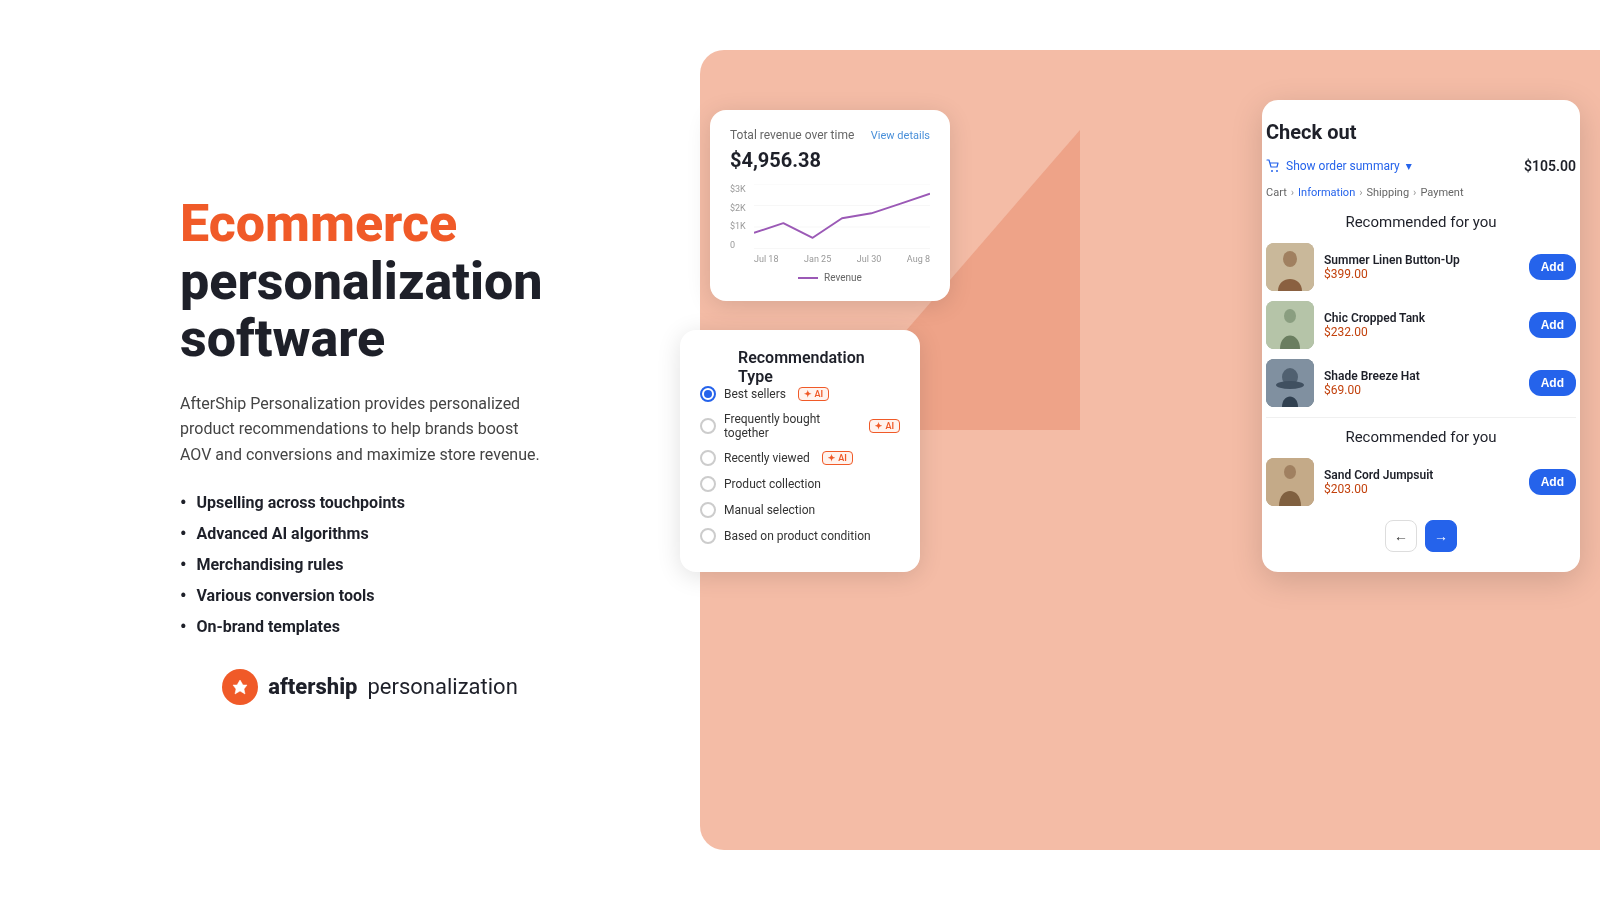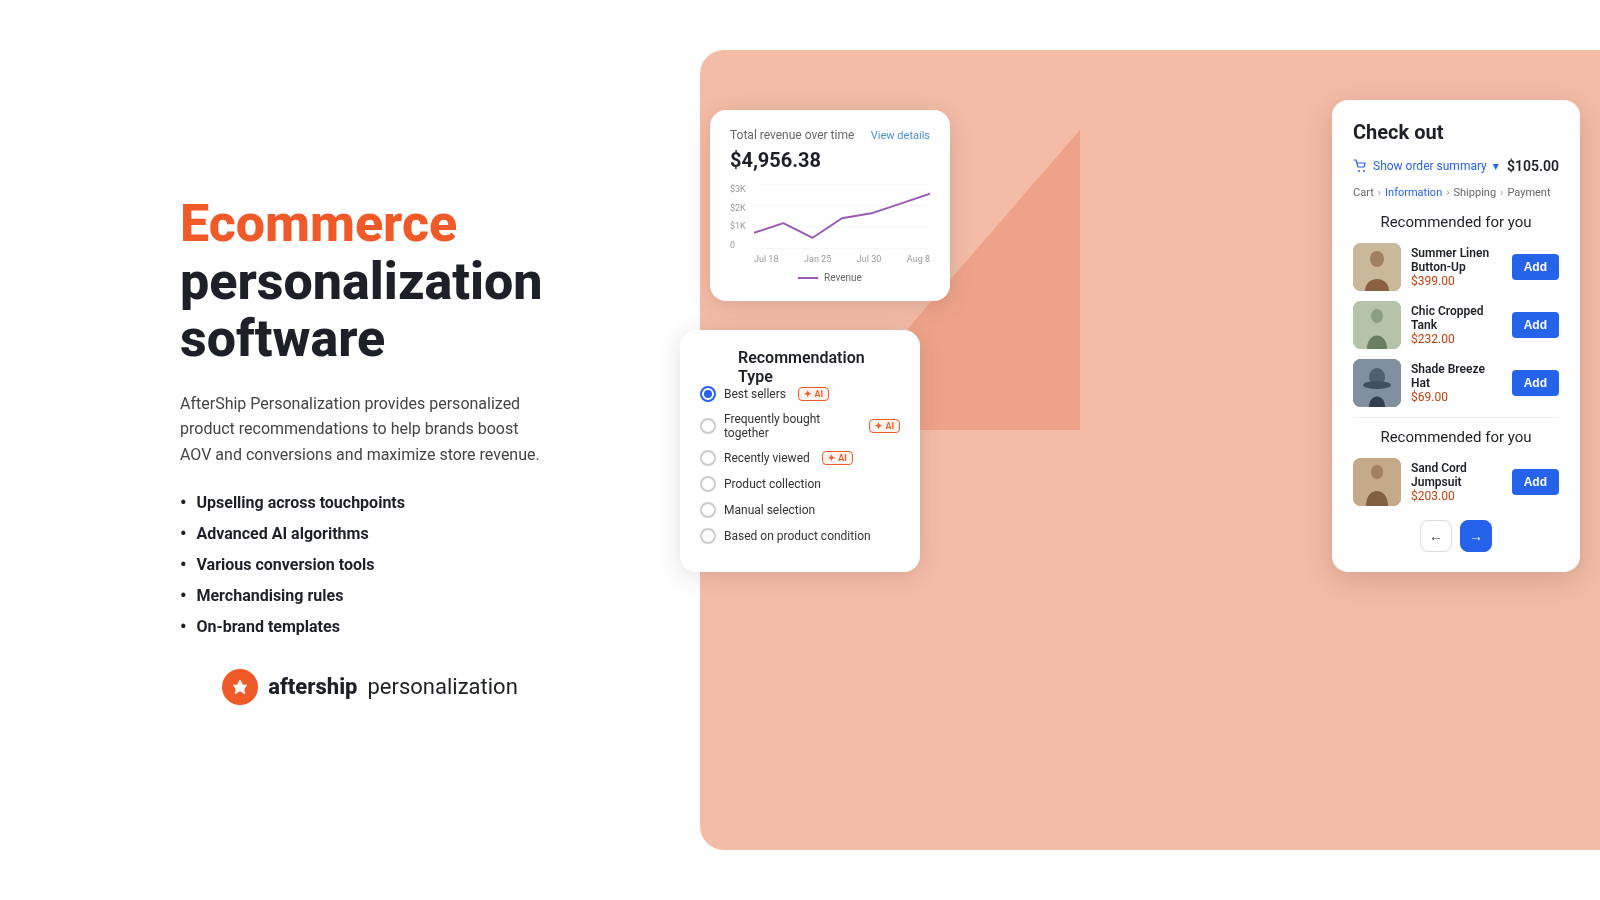--- a/index.html
+++ b/index.html
@@ -262,24 +262,24 @@
       color: #f05a28;
       font-weight: 600;
       margin-left: 4px;
     }
 
     
     .checkout-card {
       position: absolute;
       top: 100px;
       right: 20px;
-      width: 248px;
+      width: 318px;
       background: white;
       border-radius: 16px;
-      padding: 20px 21px;
+      padding: 20px 4px;
       box-shadow: 0 8px 32px rgba(0,0,0,0.15);
       z-index: 10;
     }
     .checkout-title {
       font-size: 20px;
       font-weight: 700;
       color: #1e2029;
       margin-bottom: 14px;
     }
     .order-summary-row {
@@ -352,21 +352,21 @@
       color: #1e2029;
     }
     .product-price {
       font-size: 12px;
       color: #c2410c;
     }
     .add-btn {
       background: #2563eb;
       color: white;
       border: none;
-      border-radius: 4px;
+      border-radius: 12px;
       padding: 6px 12px;
       font-size: 12px;
       font-weight: 600;
       cursor: pointer;
       flex-shrink: 0;
     }
     .divider {
       height: 1px;
       background: #f0f0f0;
       margin: 10px 0;
@@ -414,22 +414,22 @@
 <div class="left-section">
   <h1>
     <span class="headline-orange">Ecommerce</span><br>
     <span class="headline-dark">personalization</span><br>
     <span class="headline-dark">software</span>
   </h1>
   <p class="description">AfterShip Personalization provides personalized product recommendations to help brands boost AOV and conversions and maximize store revenue.</p>
   <ul class="features-list">
     <li>Upselling across touchpoints</li>
     <li>Advanced AI algorithms</li>
+    <li>Merchandising rules</li>
     <li>Various conversion tools</li>
-    <li>Merchandising rules</li>
     <li>On-brand templates</li>
   </ul>
   <div class="brand-logo">
     <div class="brand-icon">
       <svg width="20" height="20" viewBox="0 0 20 20" fill="none">
         <path d="M10 3L13 8H17L14 12L15 17L10 14L5 17L6 12L3 8H7L10 3Z" fill="white" stroke="white" stroke-width="0.5"></path>
       </svg>
     </div>
     <span class="brand-text-bold">aftership</span>
     <span class="brand-text-light"> personalization</span>

